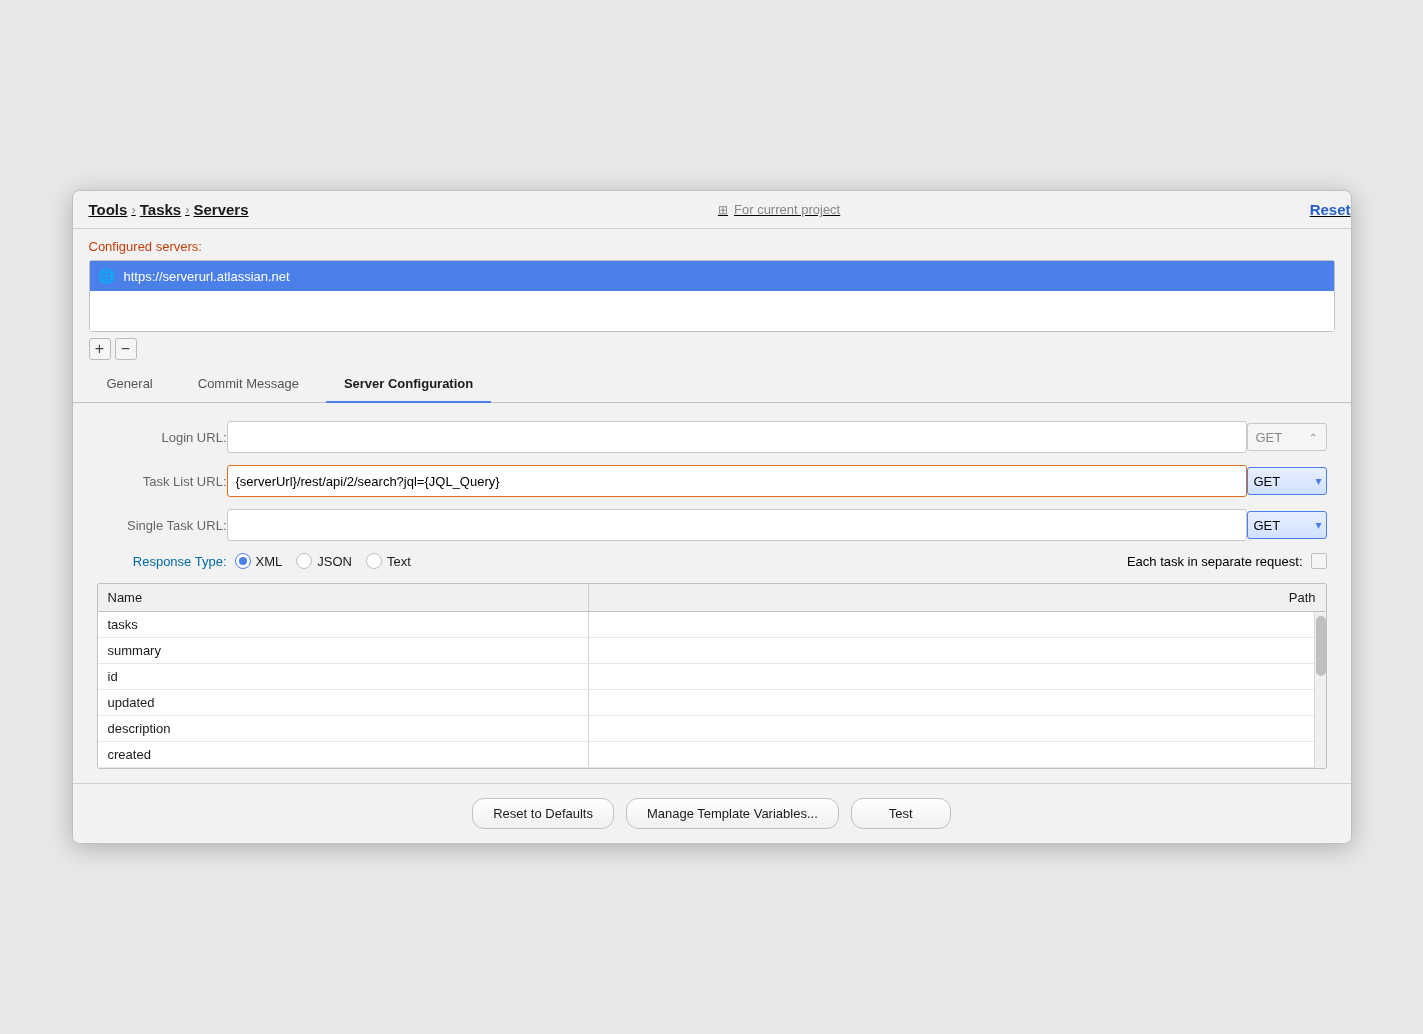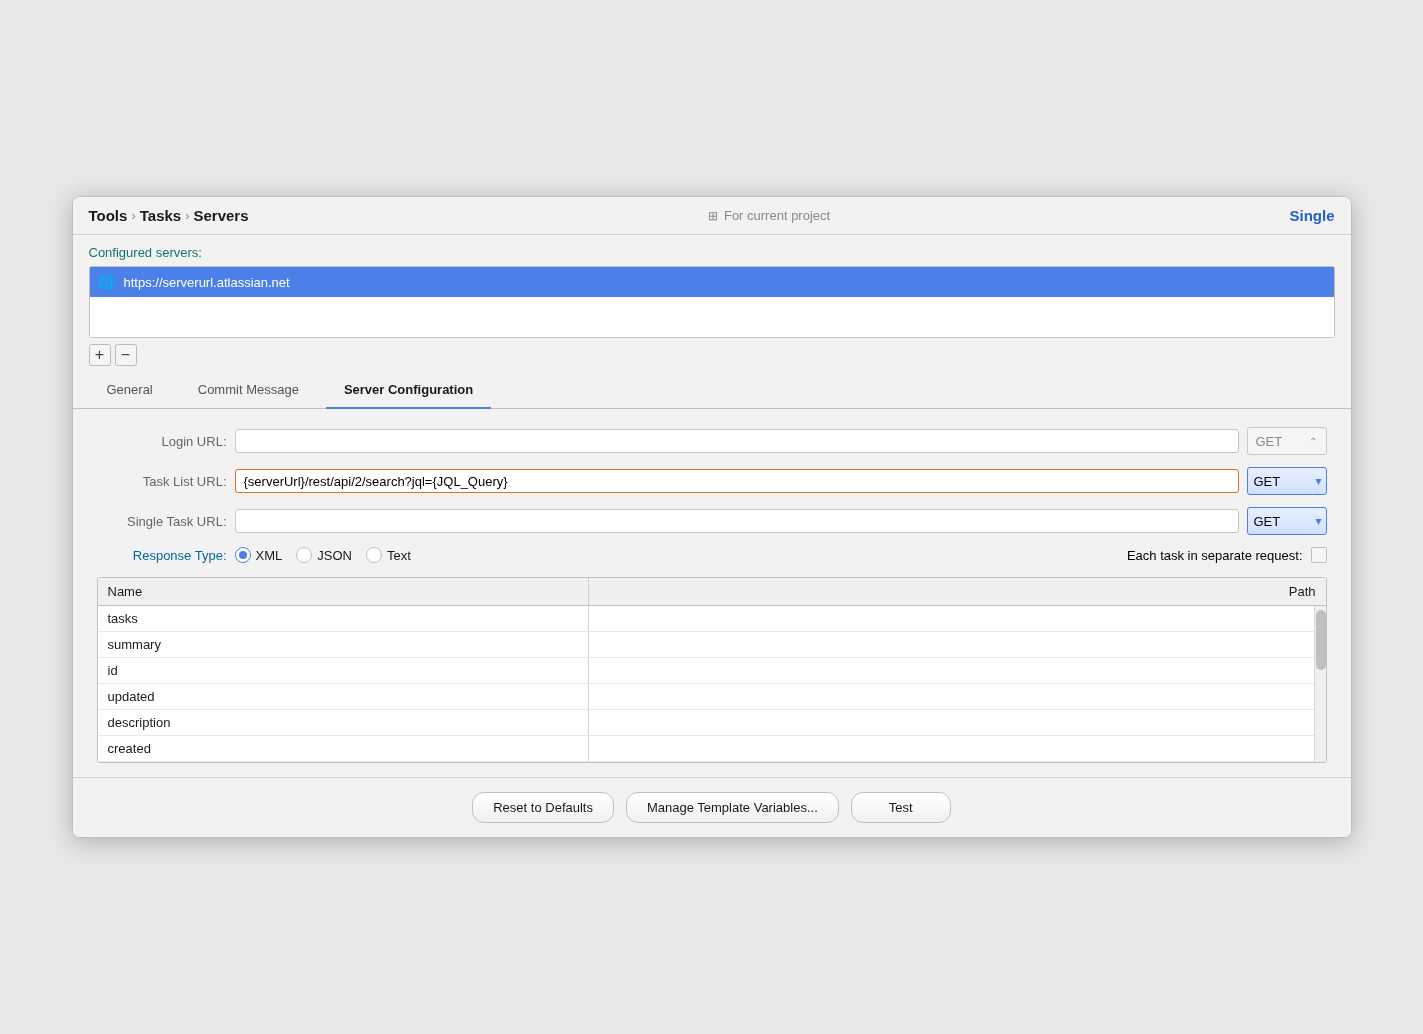--- a/index.html
+++ b/index.html
@@ -18,23 +18,24 @@
       background: #f2f2f2;
       border: 1px solid #c0c0c0;
       border-radius: 8px;
       box-shadow: 0 4px 24px rgba(0,0,0,0.25);
       overflow: hidden;
     }
     .header {
       display: flex;
       align-items: center;
       justify-content: space-between;
-      padding: 10px 16px 10px 16px;
+      padding: 10px 0 10px 16px;
       background: #f2f2f2;
       border-bottom: 1px solid #d0d0d0;
+      text-decoration: underline;
     }
     .breadcrumb {
       display: flex;
       align-items: center;
       gap: 4px;
       font-size: 15px;
       font-weight: 600;
       color: #1a1a1a;
     }
     .breadcrumb .sep {
@@ -56,21 +57,21 @@
     .reset-link {
       color: #2560c8;
       font-size: 15px;
       font-weight: 600;
       cursor: pointer;
       text-decoration: none;
     }
     .configured-label {
       padding: 10px 16px 6px 16px;
       font-size: 13px;
-      color: #0f766e;
+      color: #c2410c;
     }
     .server-list {
       margin: 0 16px;
       border: 1px solid #c0c0c0;
       background: #fff;
       border-radius: 3px;
       min-height: 70px;
     }
     .server-item {
       display: flex;
@@ -137,32 +138,32 @@
       border-bottom: 2px solid #4a80e8;
     }
     .content {
       padding: 18px 24px 14px 24px;
       background: #f2f2f2;
     }
     .form-row {
       display: flex;
       align-items: center;
       margin-bottom: 12px;
-      gap: 8px;
+      gap: 0;
     }
     .form-label {
       width: 130px;
       text-align: right;
       font-size: 13px;
       color: #666;
       flex-shrink: 0;
     }
     .form-input {
       flex: 1;
-      height: 24px;
+      height: 32px;
       border: 1px solid #c8c8c8;
       background: #fff;
       border-radius: 3px;
       padding: 0 8px;
       font-size: 13px;
       outline: none;
     }
     .form-input.focused {
       border: 1.5px solid #e07020;
     }
@@ -371,21 +372,21 @@
       <span>Tools</span>
       <span class="sep">›</span>
       <span>Tasks</span>
       <span class="sep">›</span>
       <span>Servers</span>
     </div>
     <div class="header-center">
       <span class="copy-icon">⊞</span>
       <span>For current project</span>
     </div>
-    <a class="reset-link">Single</a>
+    <a class="reset-link">Reset</a>
   </div>
 
   <div class="configured-label">Configured servers:</div>
 
   <div class="server-list">
     <div class="server-item">
       <span class="globe-icon">🌐</span>
       <span>https://serverurl.atlassian.net</span>
     </div>
     <div class="server-item-empty"></div>

